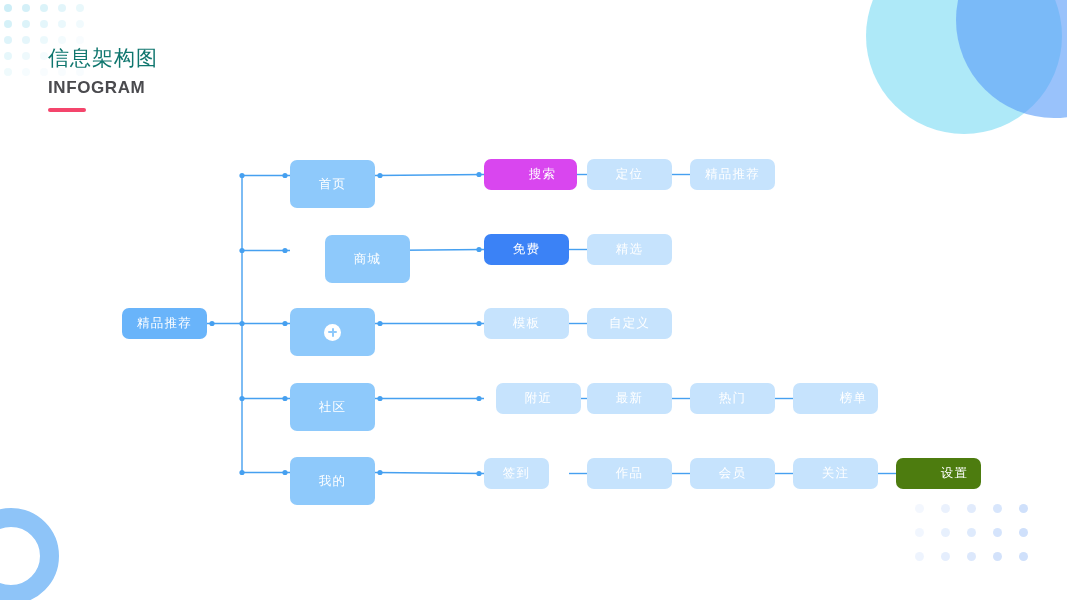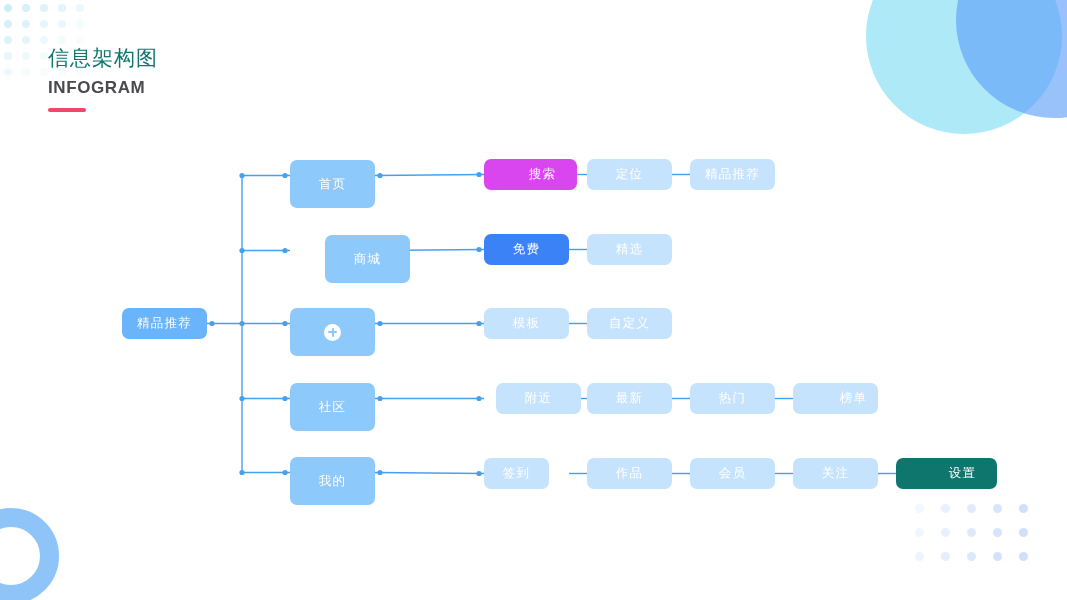--- a/index.html
+++ b/index.html
@@ -288,18 +288,18 @@
       </div>
       <div class="node lvl3" style="left: 587px; top: 458px; width: 85px; background: rgb(198, 227, 253);">
         <span>作品</span>
       </div>
       <div class="node lvl3" style="left: 690px; top: 458px; width: 85px; background: rgb(198, 227, 253);">
         <span>会员</span>
       </div>
       <div class="node lvl3" style="left: 793px; top: 458px; width: 85px; background: rgb(198, 227, 253);">
         <span>关注</span>
       </div>
-      <div class="node lvl3" style="left: 896px; top: 458px; width: 101px; background: #0f766e; padding-left: 32px;">
+      <div class="node lvl3" style="left: 896px; top: 458px; width: 85px; background: #4d7c0f; padding-left: 32px;">
         <span>设置</span>
       </div>
     </div>
 
 </div>
 
 </body></html>

